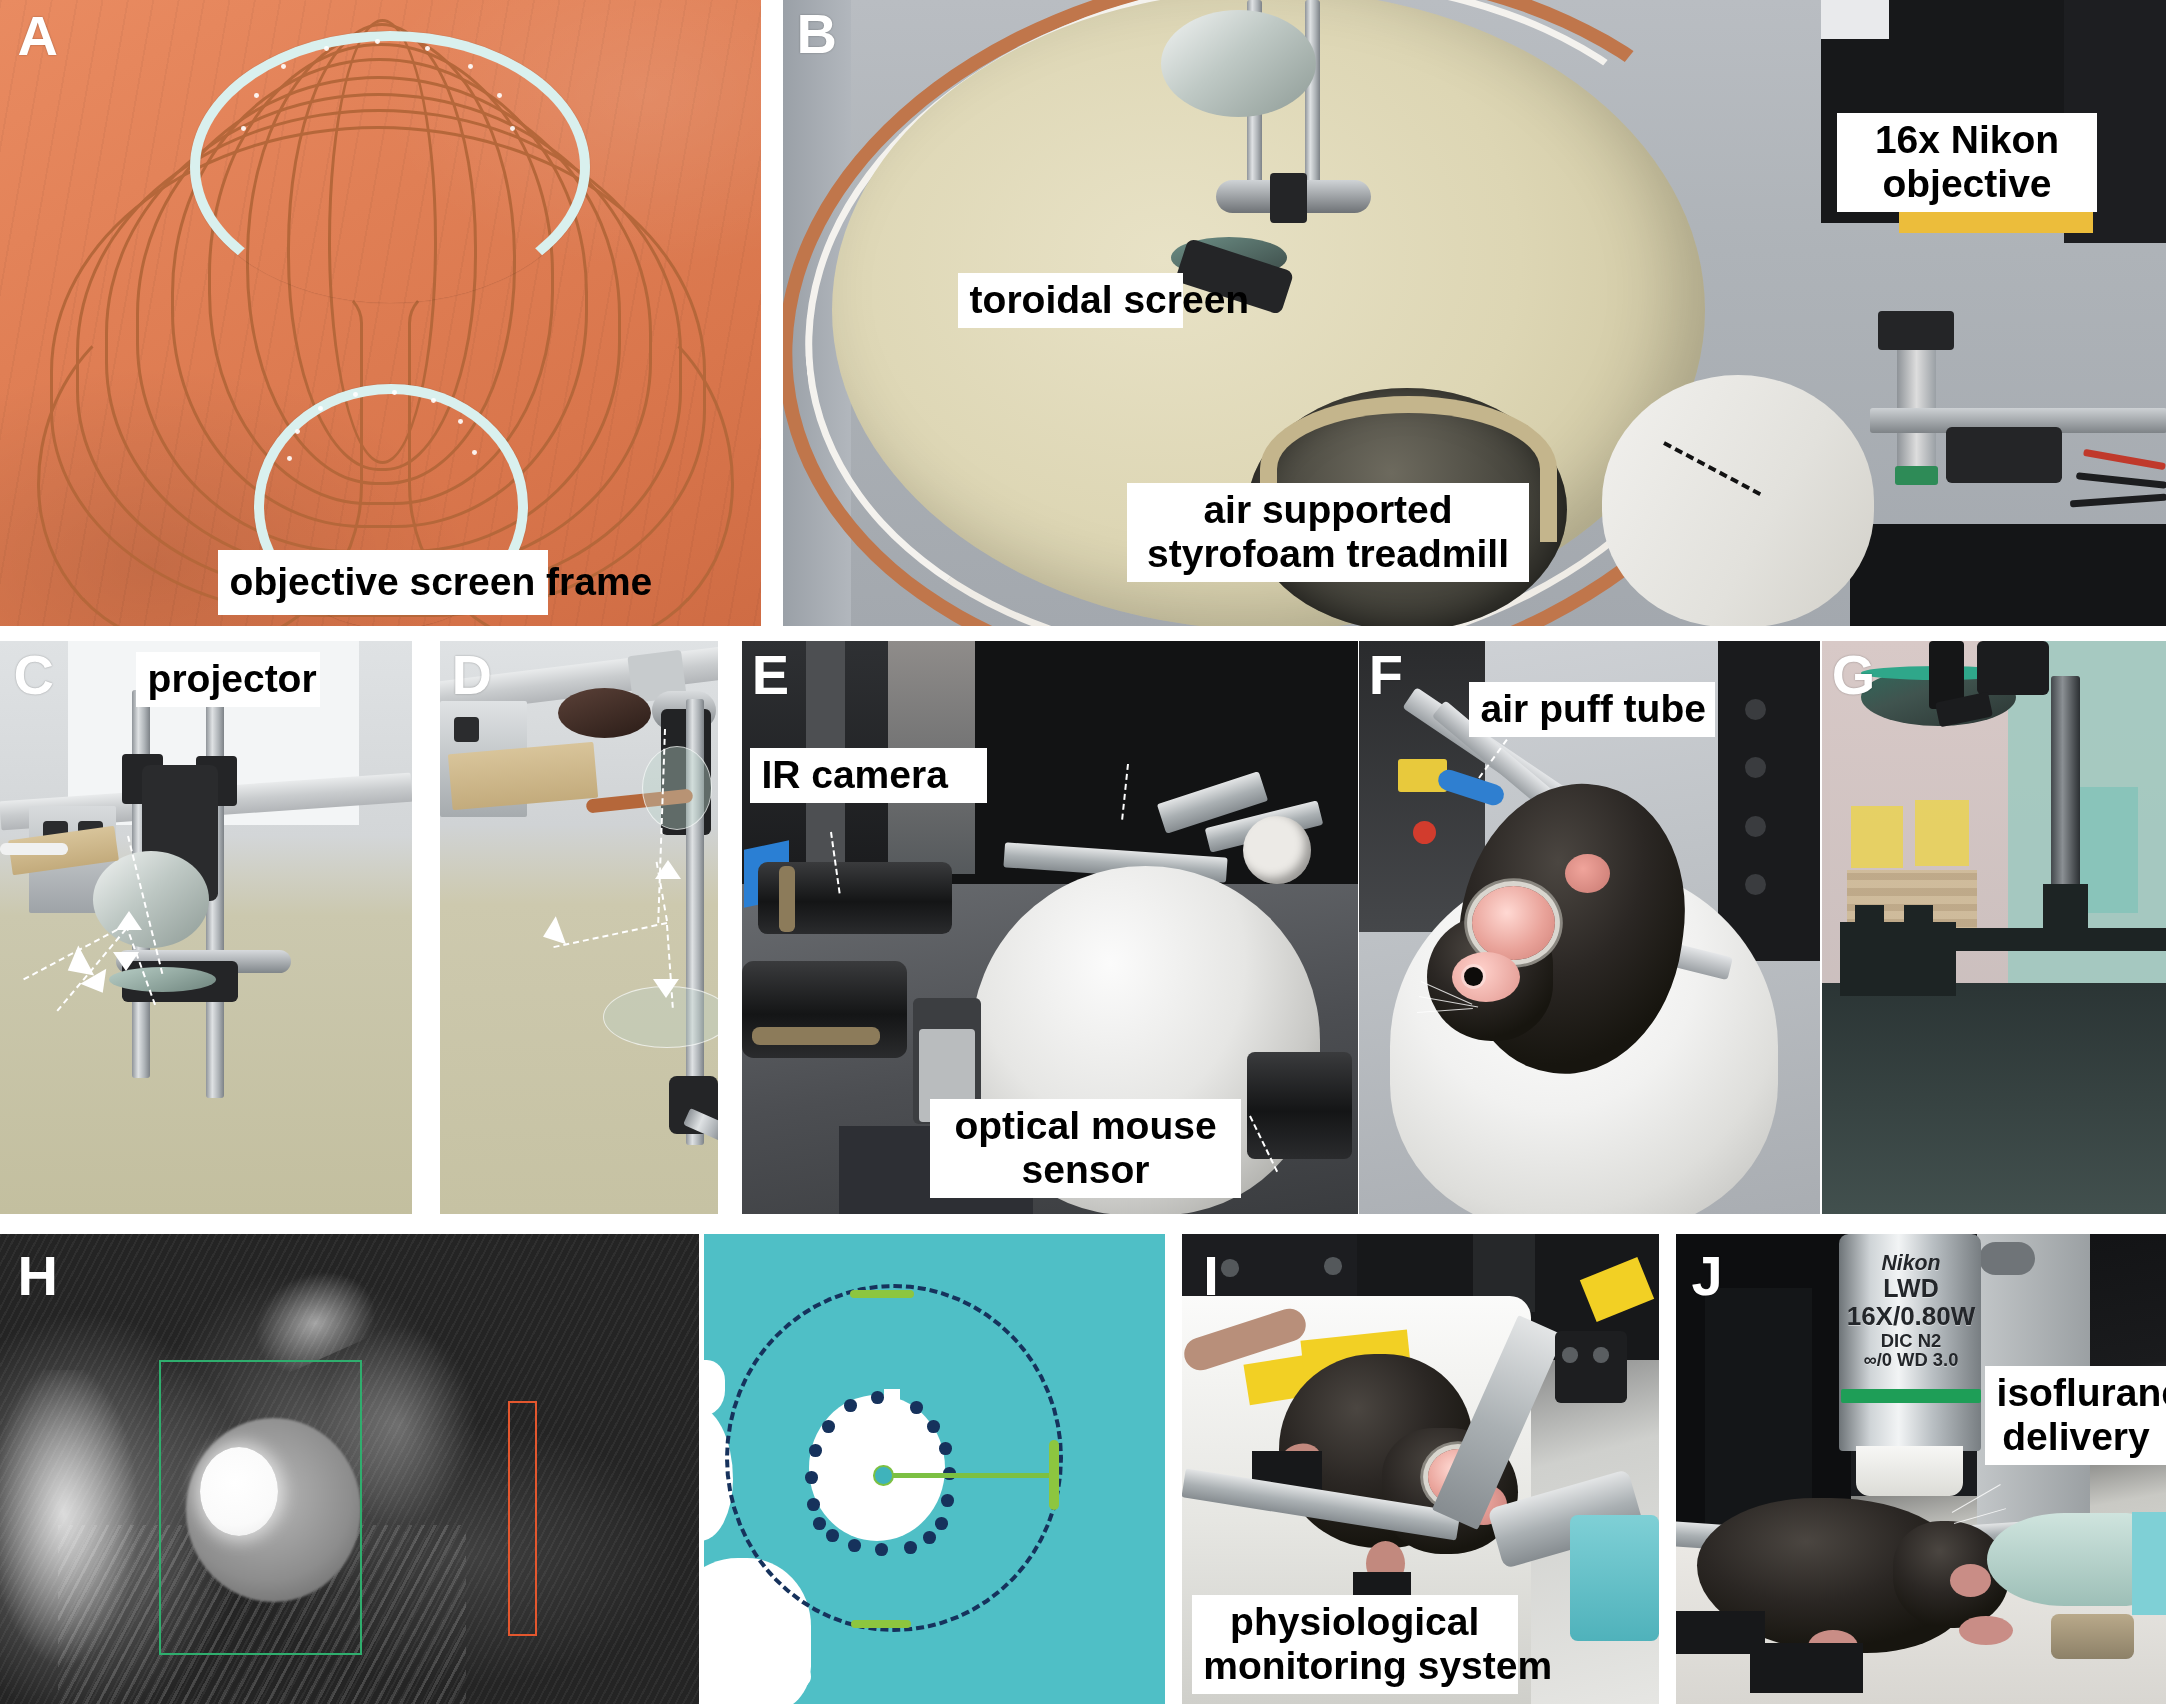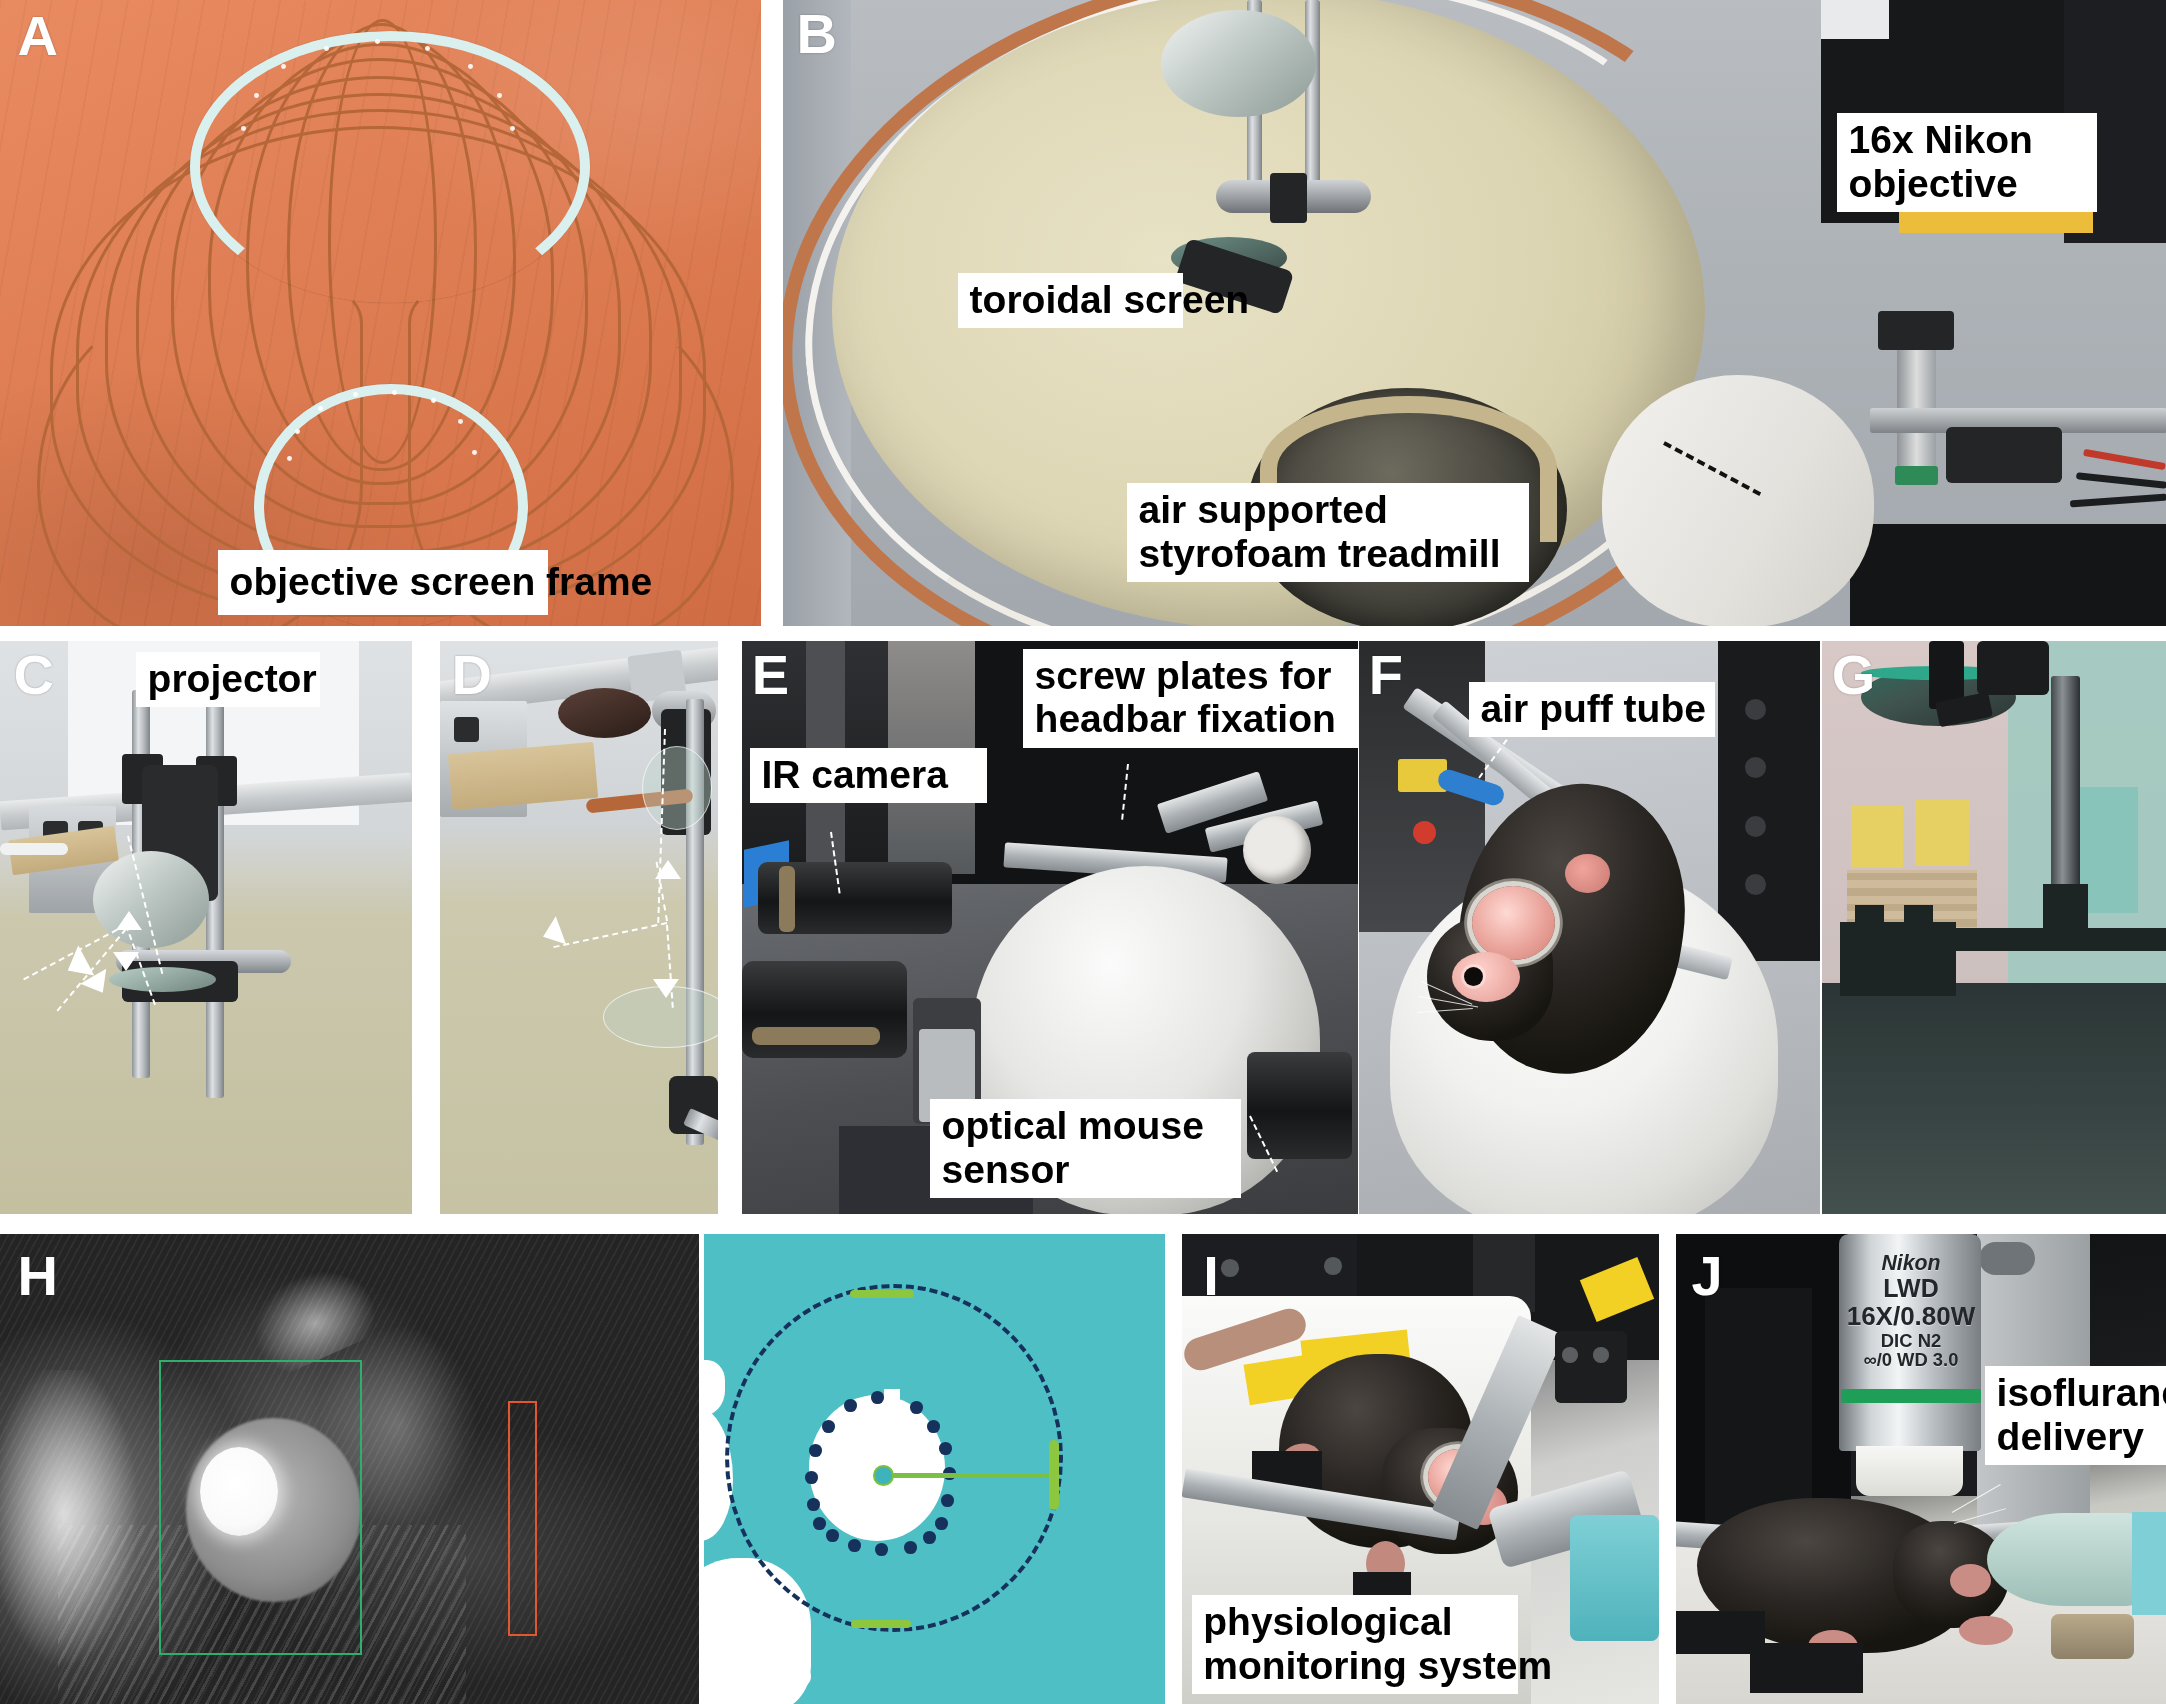--- a/index.html
+++ b/index.html
@@ -32,21 +32,21 @@
     background:#ffffff;
     color:#000000;
     font-weight:600;
     line-height:1.12;
     padding:4.9px 11.6px 6.8px 11.6px;
     z-index:35;
     white-space:pre;
     font-family:"Liberation Sans", sans-serif;
     box-sizing:border-box;
   }
-  .callout.c2{text-align:left;}
+  .callout.c2{text-align:center;}
 
   
   #panelA{background:linear-gradient(155deg,#e98b61 0%,#e07f55 38%,#d9764c 70%,#cf6c44 100%);}
   #panelA .cloth{
     position:absolute;inset:0;
     background:
       radial-gradient(ellipse 60% 45% at 20% 90%, rgba(0,0,0,.10), transparent 70%),
       radial-gradient(ellipse 50% 40% at 85% 15%, rgba(255,255,255,.10), transparent 70%),
       repeating-linear-gradient(100deg, rgba(0,0,0,.035) 0px, rgba(0,0,0,.035) 1.9px, transparent 1.9px, transparent 25px);
   }
@@ -392,22 +392,20 @@
     <div class="lensbody" style="left:171px;top:357px;width:68px;height:126px;border-radius:5.8px;background:#3c3e41;"></div>
     <div style="position:absolute;left:177px;top:388px;width:56px;height:93px;background:#b9bcbe;border-radius:3.9px;"></div>
     <div style="position:absolute;left:97px;top:485px;width:194px;height:88px;background:#2d2f34;"></div>
 
     <div class="dashray" style="left:386px;top:122px;width:56px;transform:rotate(96deg);"></div>
     <div class="dashray" style="left:89px;top:190px;width:62px;transform:rotate(82deg);"></div>
     <div class="dashray" style="left:508px;top:474px;width:62px;transform:rotate(64deg);"></div>
 
     <div class="plabel" style="left:9.7px;top:5.8px;">E</div>
 
-    <div class="callout c2" style="left:281px;top:7.8px;width:336px;font-size:39px;">screw plates for
-headbar fixation</div>
     <div class="callout" style="left:7.8px;top:107px;width:237px;font-size:39px;">IR camera</div>
     <div class="callout c2" style="left:188px;top:458px;width:311px;font-size:39px;">optical mouse
 sensor</div>
   </div>
 
   <div class="panel" id="panelF" style="left:1359px;top:641px;width:461px;height:573px;">
     <div style="position:absolute;left:0px;top:0px;width:126px;height:291px;background:linear-gradient(180deg,#2a2b2d,#45474a);"></div>
     <div style="position:absolute;left:359px;top:0px;width:102px;height:320px;background:#1a1b1d;"></div>
     <div style="position:absolute;left:386px;top:58px;width:21.3px;height:21.3px;border-radius:50%;background:#3a3c3f;"></div>
     <div style="position:absolute;left:386px;top:116px;width:21.3px;height:21.3px;border-radius:50%;background:#3a3c3f;"></div>

